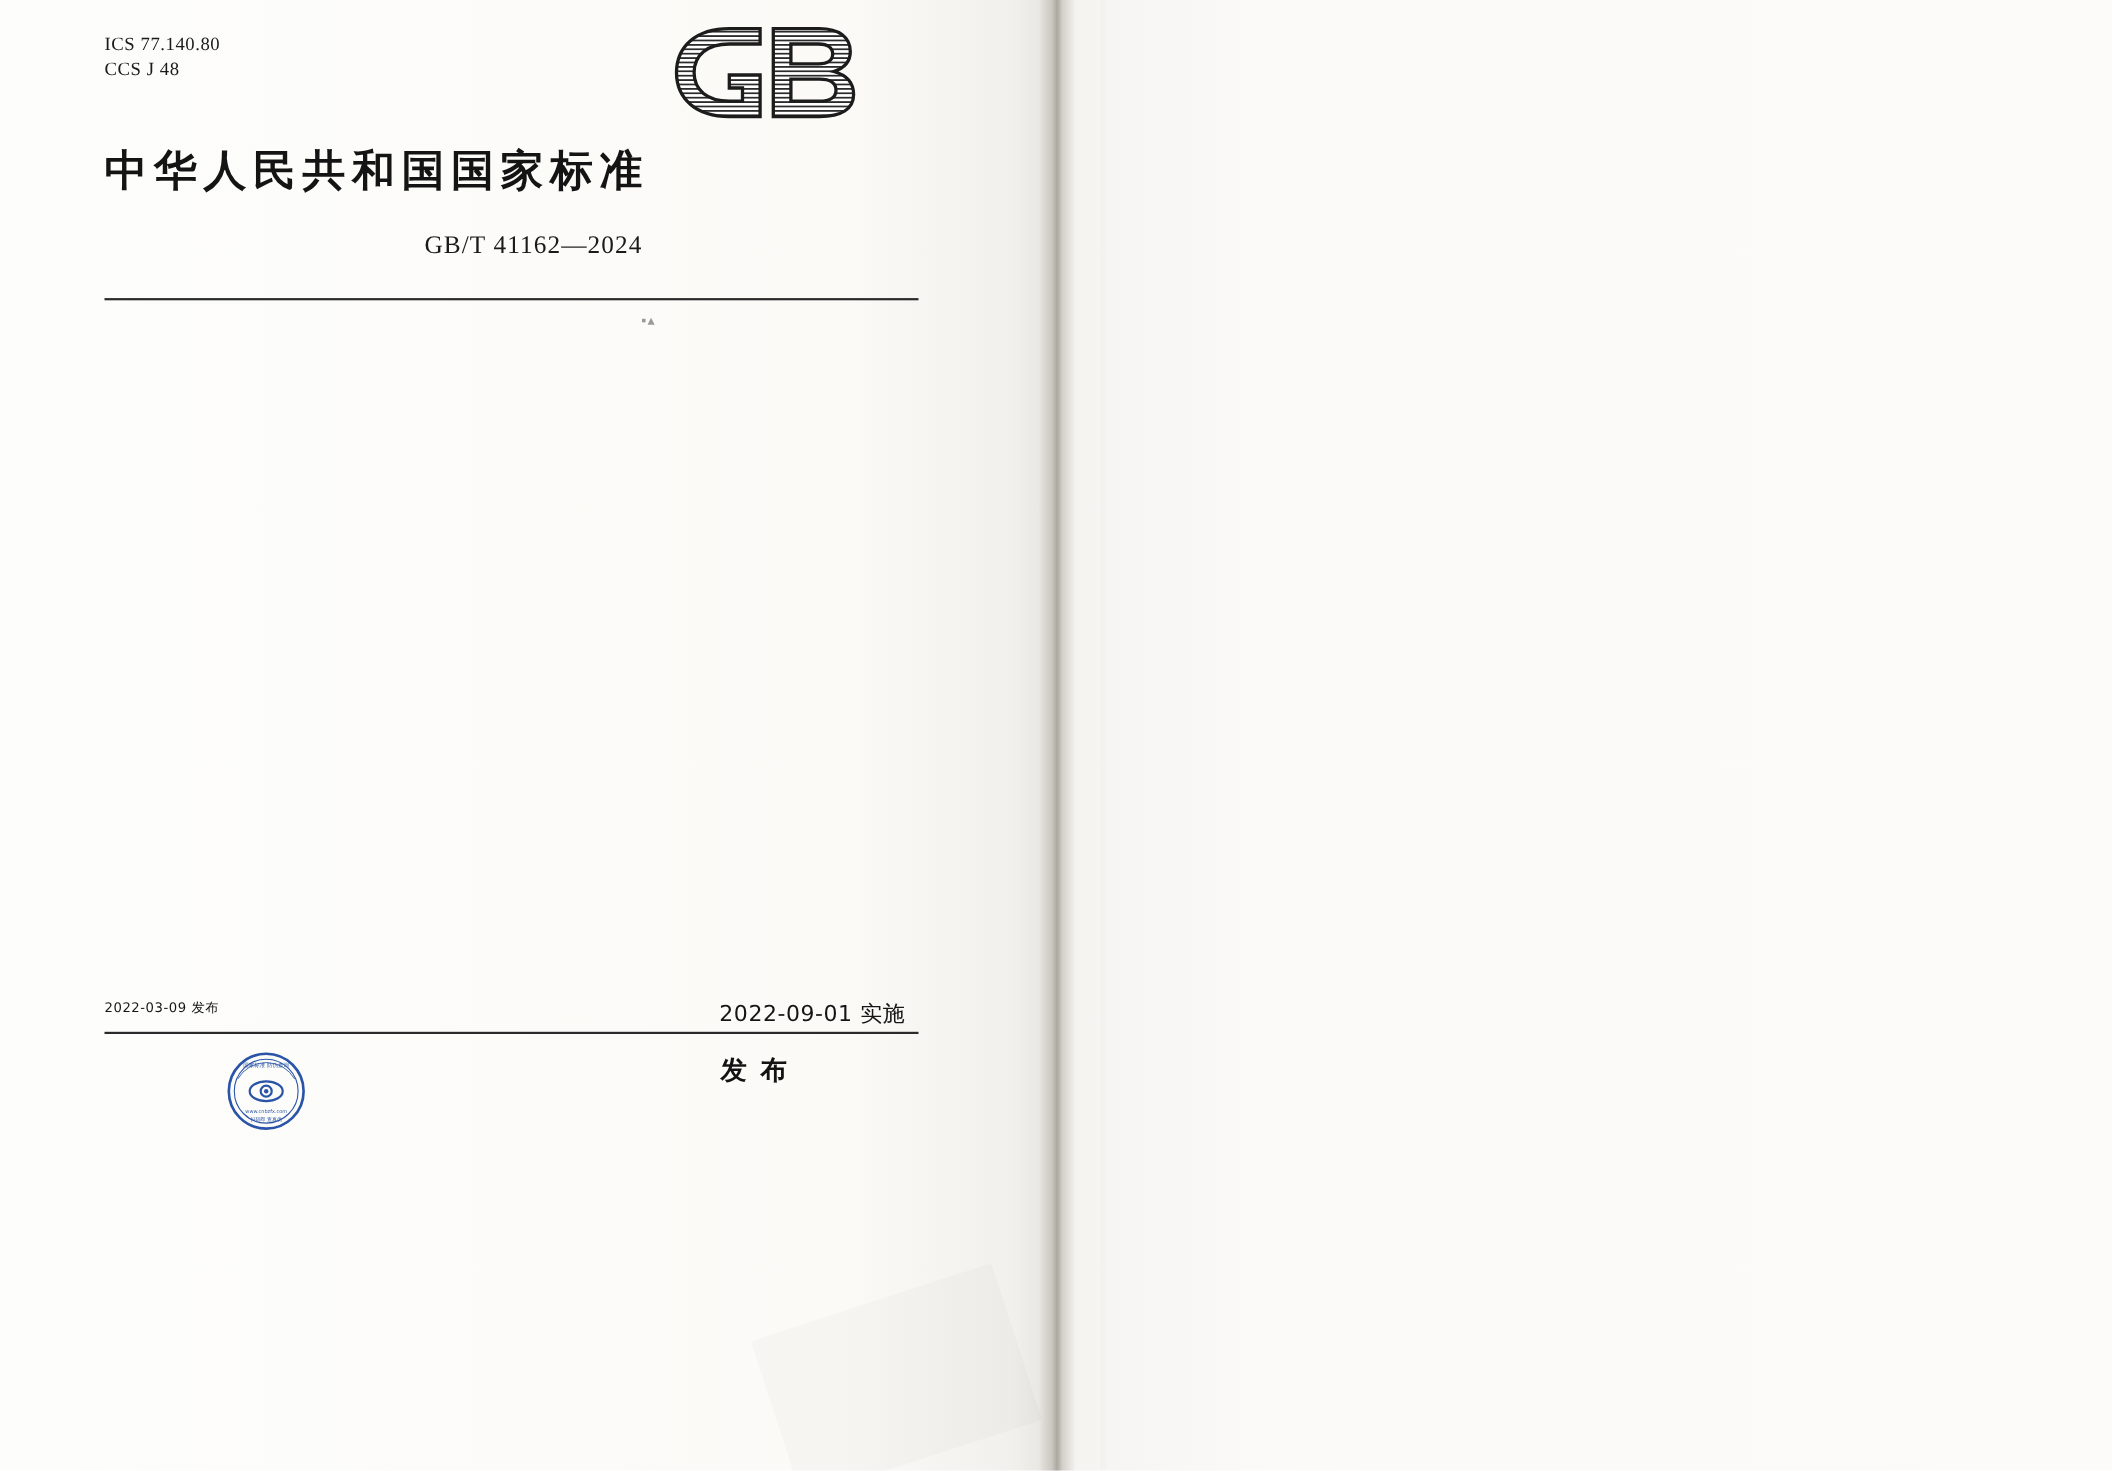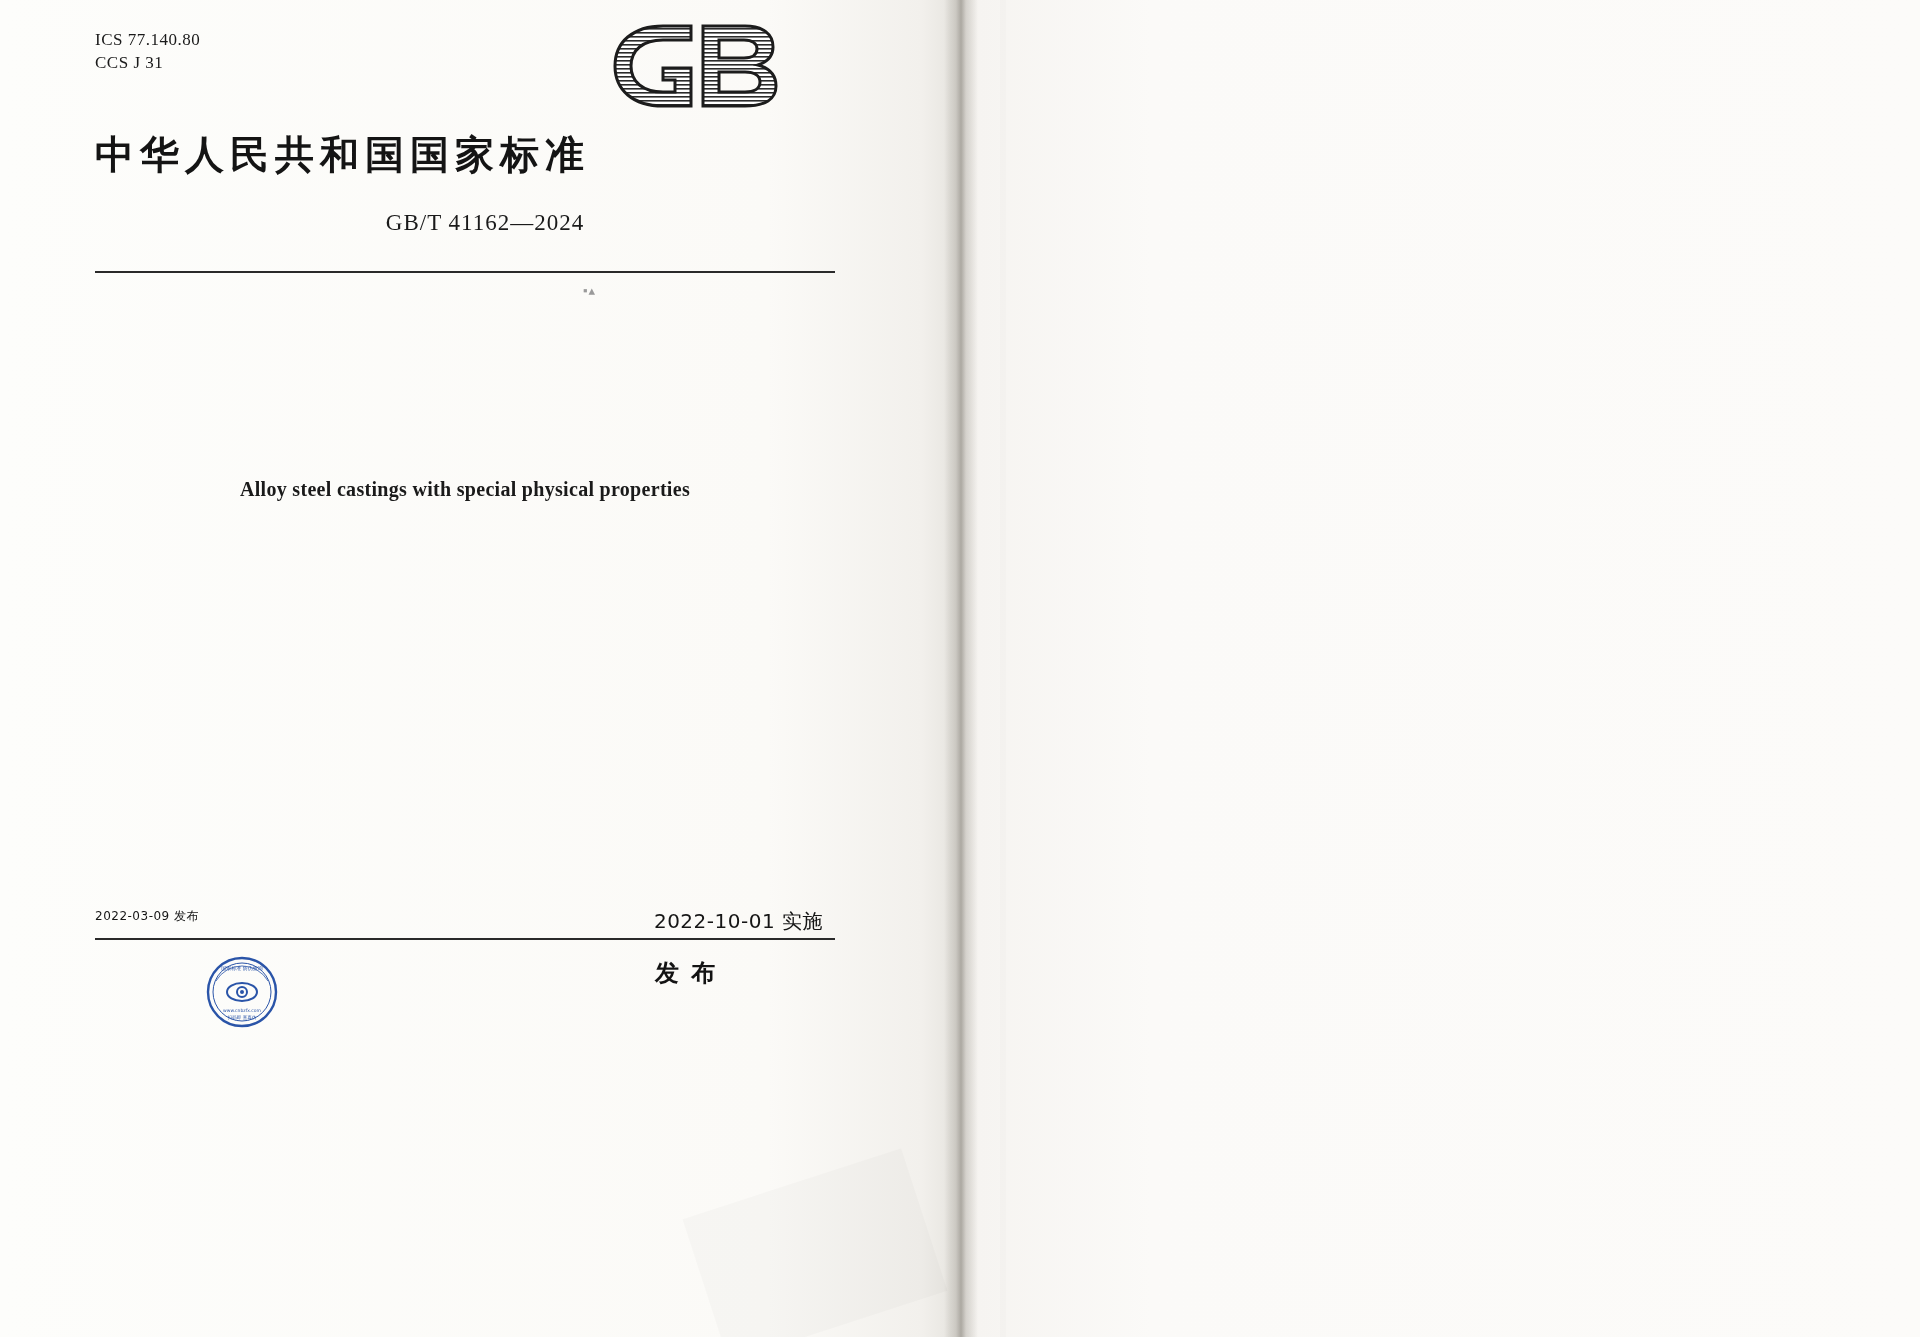--- a/index.html
+++ b/index.html
@@ -223,21 +223,21 @@
 </head>
 <body>
 
 <div class="spread">
 
   <div class="page page-left">
     <div class="cover">
 
       <div class="ics-block">
         <div>ICS 77.140.80</div>
-        <div>CCS J 31</div>
+        <div>CCS J 48</div>
       </div>
 
       <div class="gb-logo">
         <svg width="200" height="92" viewBox="0 0 200 92" xmlns="http://www.w3.org/2000/svg">
           <defs>
             <pattern id="hatch" width="4" height="4" patternUnits="userSpaceOnUse" patternTransform="rotate(0)">
               <rect width="4" height="4" fill="#ffffff"></rect>
               <rect width="4" height="1.6" fill="#2b2b2b"></rect>
             </pattern>
           </defs>
@@ -250,25 +250,24 @@
                      M114 52 L114 72 L140 72 C150 72 155 68 155 62 C155 56 150 52 140 52 Z" fill="url(#hatch)" stroke="#1c1c1c" stroke-width="3"></path>
           </g>
         </svg>
       </div>
 
       <div class="cn-title">中华人民共和国国家标准</div>
       <div class="std-number">GB/T 41162—2024</div>
       <div class="rule"></div>
       <div class="smudge1">▪▴</div>
 
-      <div class="title-en">Alloy steel castings with special physical properties</div>
 
       <div class="dates">
         <span class="date-issue">2022-03-09 发布</span>
-        <span class="date-impl">2022-10-01 实施</span>
+        <span class="date-impl">2022-09-01 实施</span>
       </div>
       <div class="dates-rule"></div>
 
       <div class="publisher-row">
         <div class="seal">
           <svg width="74" height="74" viewBox="0 0 74 74" xmlns="http://www.w3.org/2000/svg">
             <circle cx="37" cy="37" r="34" fill="none" stroke="#2a54a8" stroke-width="2.4"></circle>
             <circle cx="37" cy="37" r="29" fill="none" stroke="#2a54a8" stroke-width="1"></circle>
             <ellipse cx="37" cy="37" rx="15" ry="9" fill="none" stroke="#2a54a8" stroke-width="2"></ellipse>
             <circle cx="37" cy="37" r="5" fill="none" stroke="#2a54a8" stroke-width="2"></circle>

